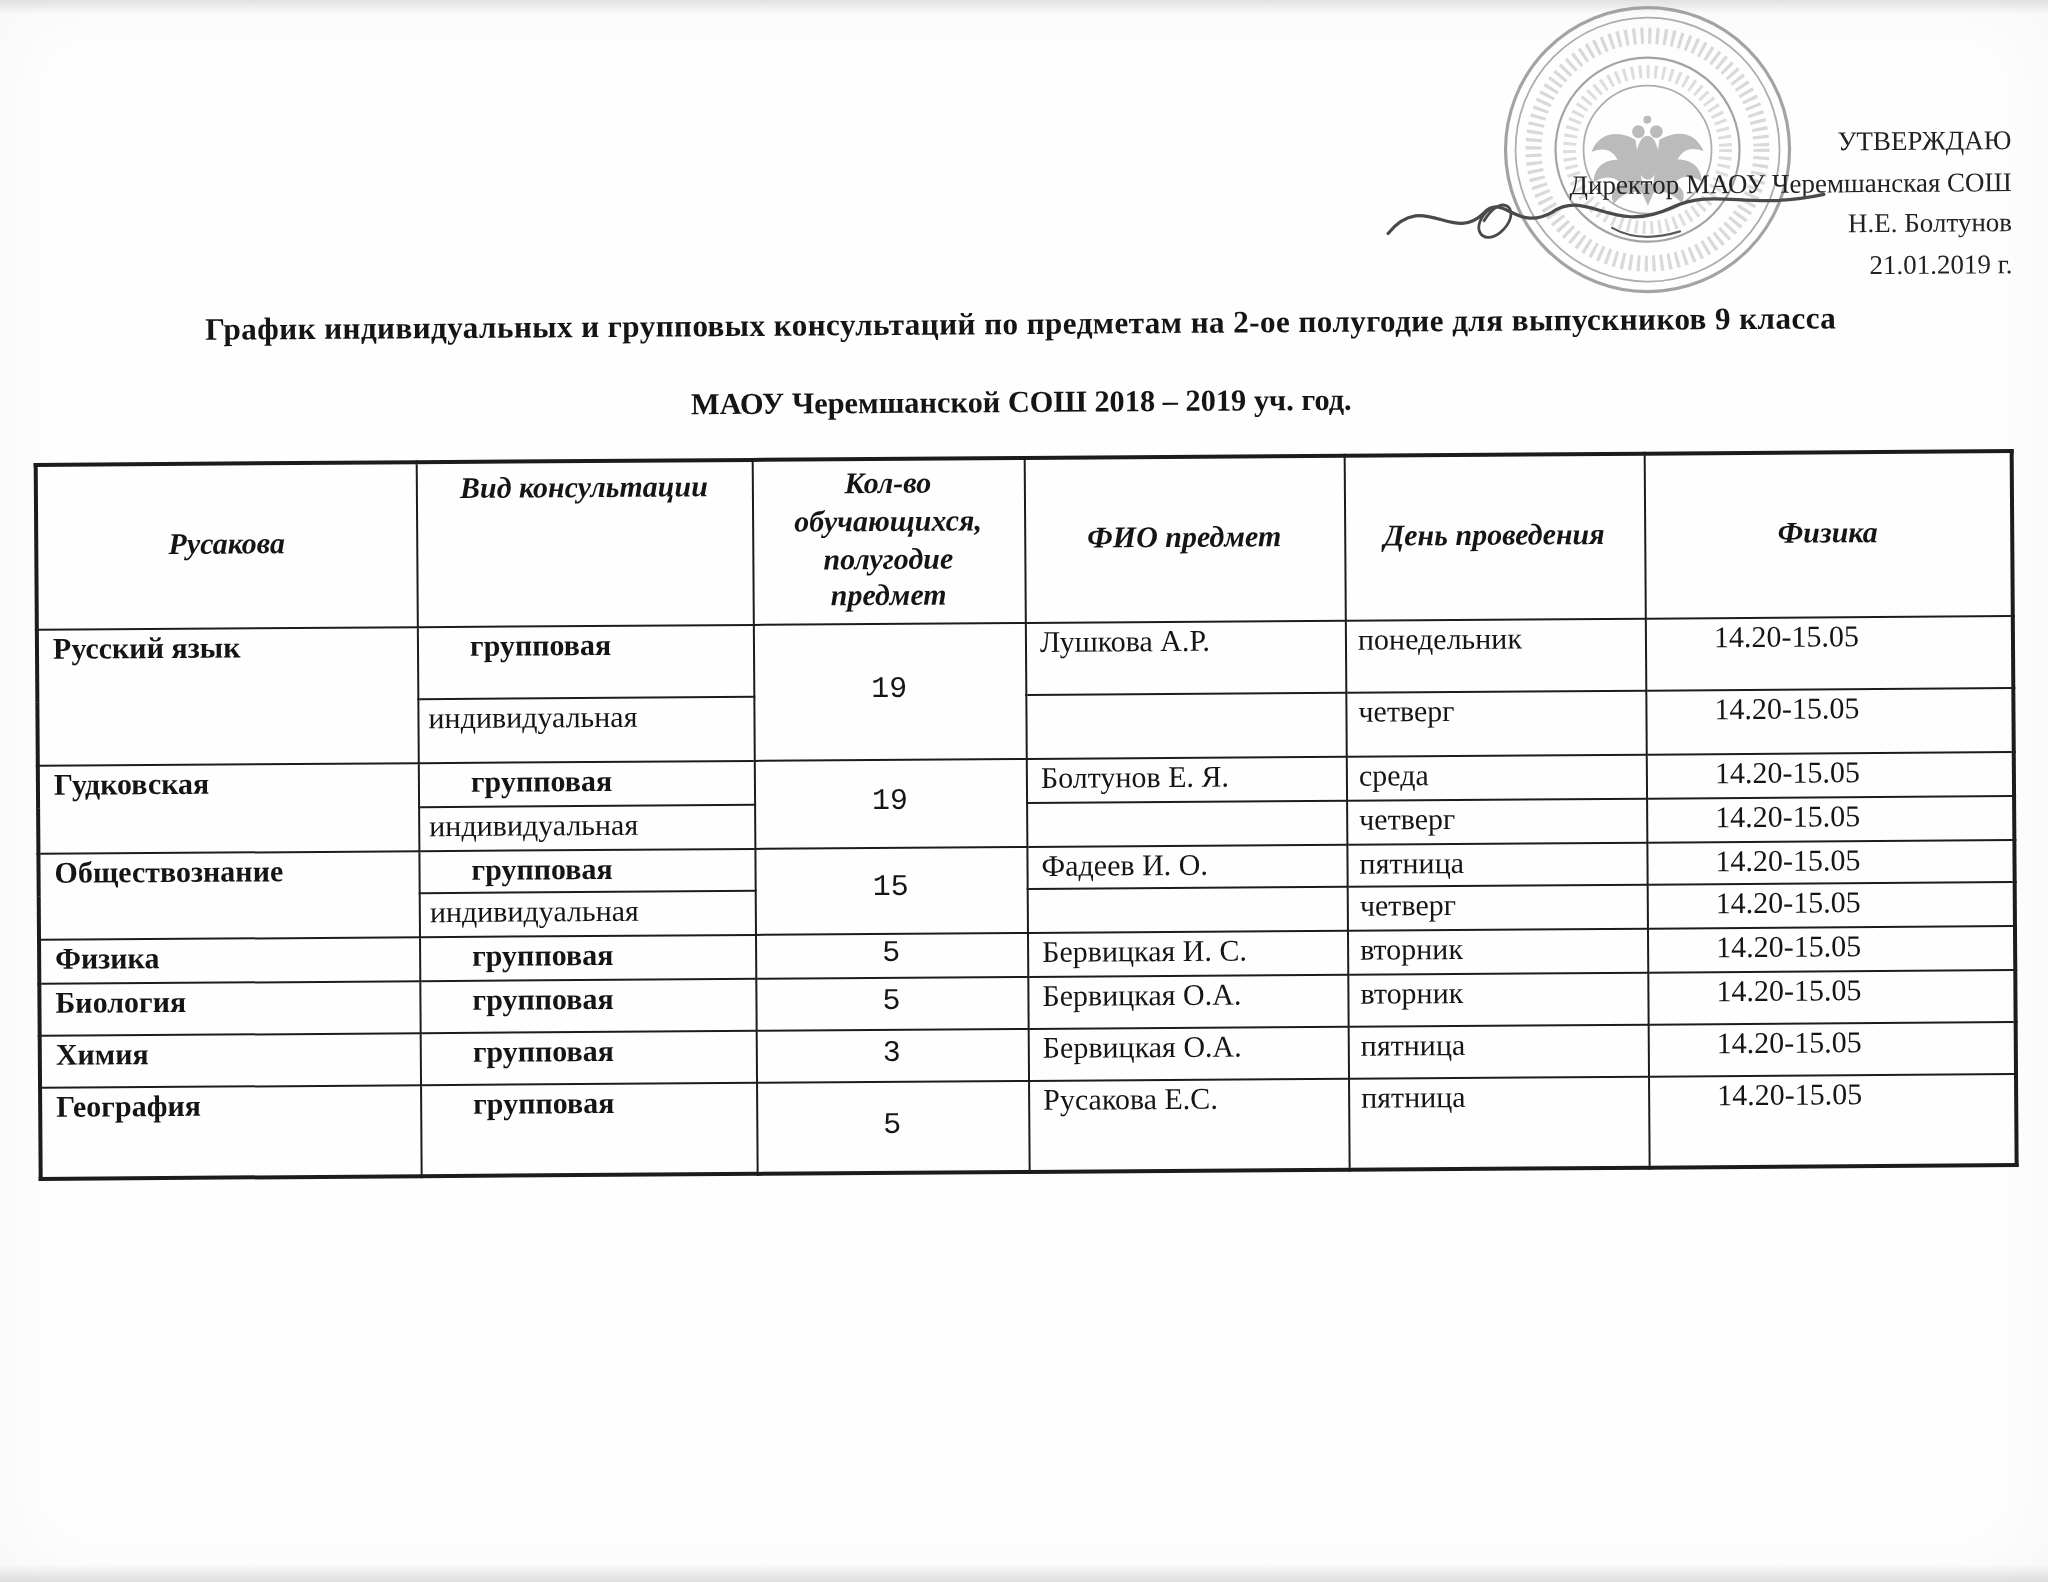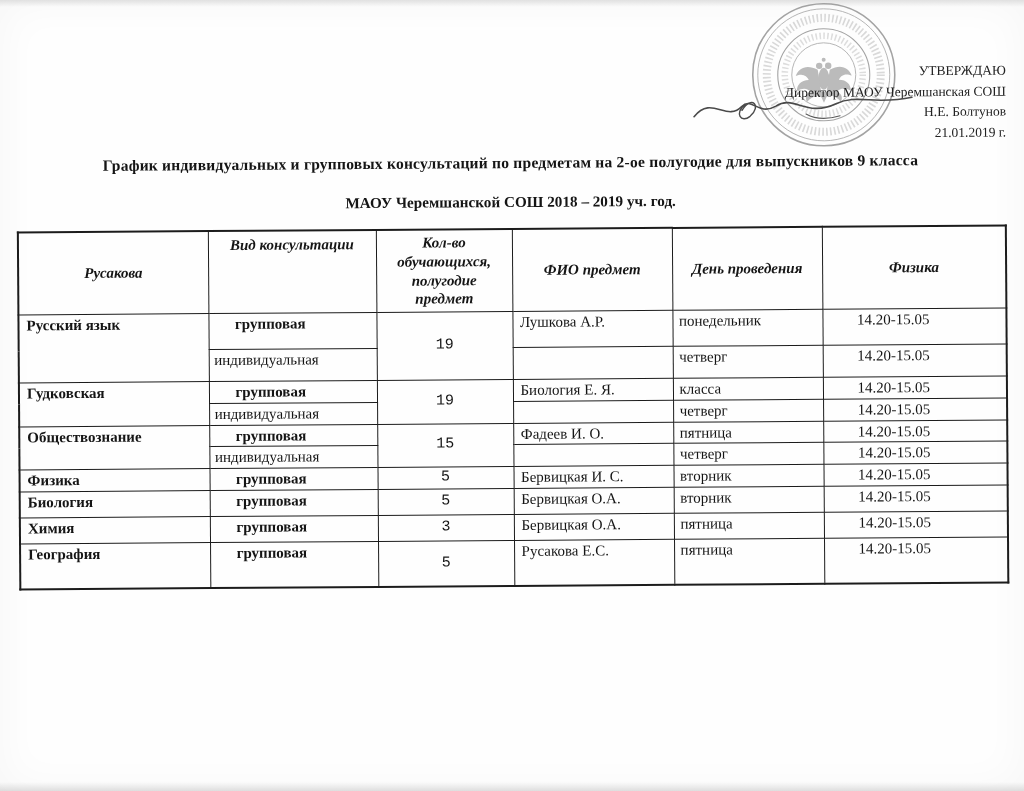--- a/index.html
+++ b/index.html
@@ -152,22 +152,22 @@
           <td class="type-n">индивидуальная</td>
           <td class="teacher"></td>
           <td class="day">четверг</td>
           <td class="time">14.20-15.05</td>
         </tr>
 
         <tr class="rh20">
           <td class="subject" rowspan="2">Гудковская</td>
           <td class="type-b">групповая</td>
           <td class="count" rowspan="2">19</td>
-          <td class="teacher">Биология Е. Я.</td>
-          <td class="day">класса</td>
+          <td class="teacher">Болтунов Е. Я.</td>
+          <td class="day">среда</td>
           <td class="time">14.20-15.05</td>
         </tr>
         <tr class="rh18">
           <td class="type-n">индивидуальная</td>
           <td class="teacher"></td>
           <td class="day">четверг</td>
           <td class="time">14.20-15.05</td>
         </tr>
 
         <tr class="rh20">

